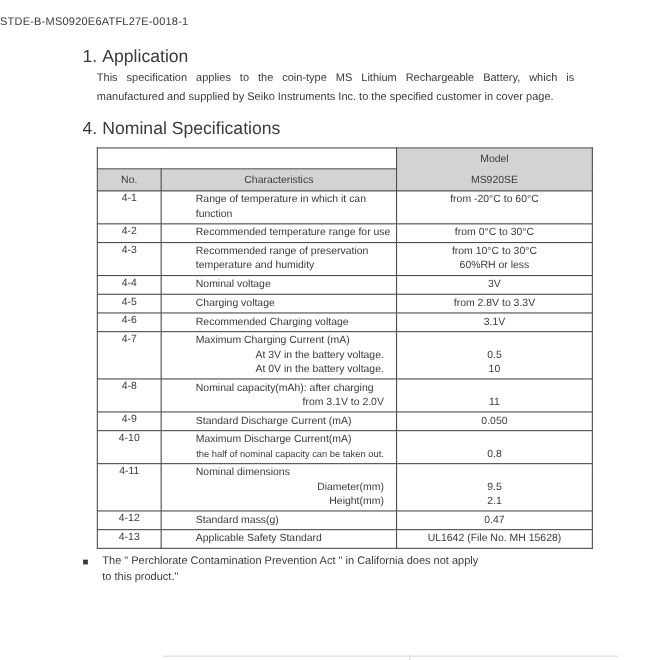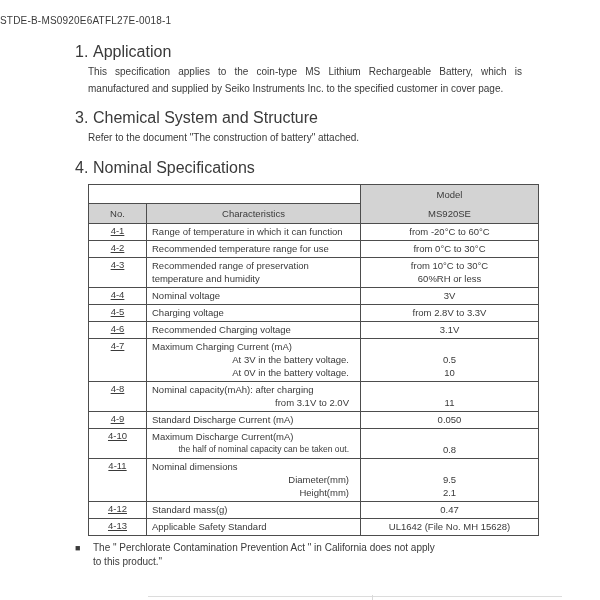--- a/index.html
+++ b/index.html
@@ -30,24 +30,24 @@
     background:#d3d3d3; text-align:center; vertical-align:middle;
     width:178px; padding:0 2px;
   }
   td.model-cell div { line-height:19px; }
   th.hdr {
     background:#d3d3d3; font-weight:normal; height:20px;
     text-align:center; vertical-align:middle;
   }
   th.no-h { width:31px; }
   th.ch-h { width:214px; }
-  td.cno { width:58px; text-align:center; vertical-align:top; padding:1px 0;text-decoration:underline; }
+  td.cno { width:58px; text-align:center; vertical-align:top; padding:1px 0; }
   td.cch { width:214px; vertical-align:top; padding:1px 5px 2px 5px; }
   td.cval { width:178px; text-align:center; vertical-align:top; padding:1px 2px 2px 2px; }
-  .cl { line-height:13px; text-align:left; }
+  .cl { line-height:13px; text-align:left;margin-left:26px; }
   .cl.r { text-align:right; padding-right:6px; }
   .cl.sm { font-size:8.5px; }
   .vl { line-height:13px; min-height:13px; }
 
   .footnote {
     display:flex; margin:5px 78px 0 75px;
     font-size:10px; line-height:14px;
   }
   .fn-bullet { width:18px; font-size:9px; line-height:14px; }
   .cut-line {
@@ -67,26 +67,20 @@
   <div class="doc-number">STDE-B-MS0920E6ATFL27E-0018-1</div>
 
   <div class="section">
     <div class="sec-head first">
       <span class="sec-num">1.</span><span>Application</span>
     </div>
     <div class="sec-body justify">This specification applies to the coin-type MS Lithium Rechargeable Battery, which is manufactured and supplied by Seiko Instruments Inc. to the specified customer in cover page.</div>
   </div>
 
 
-  <div class="section">
-    <div class="sec-head">
-      <span class="sec-num">3.</span><span>Chemical System and Structure</span>
-    </div>
-    <div class="sec-body">Refer to the document "The construction of battery" attached.</div>
-  </div>
 
   <div class="section">
     <div class="sec-head">
       <span class="sec-num">4.</span><span>Nominal Specifications</span>
     </div>
   </div>
 
   <table class="spec">
     <thead>
       <tr>

